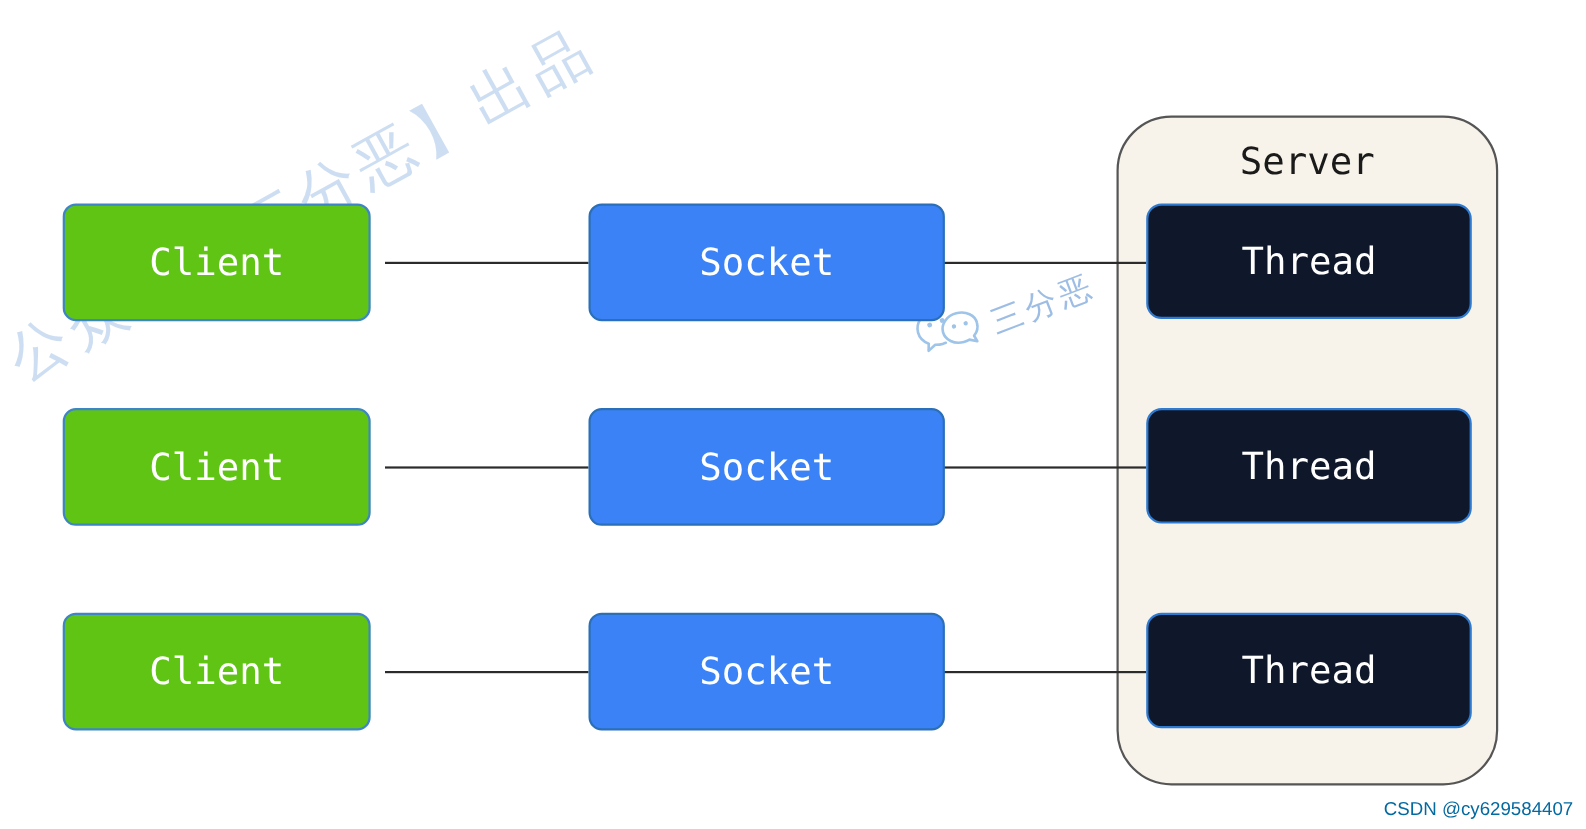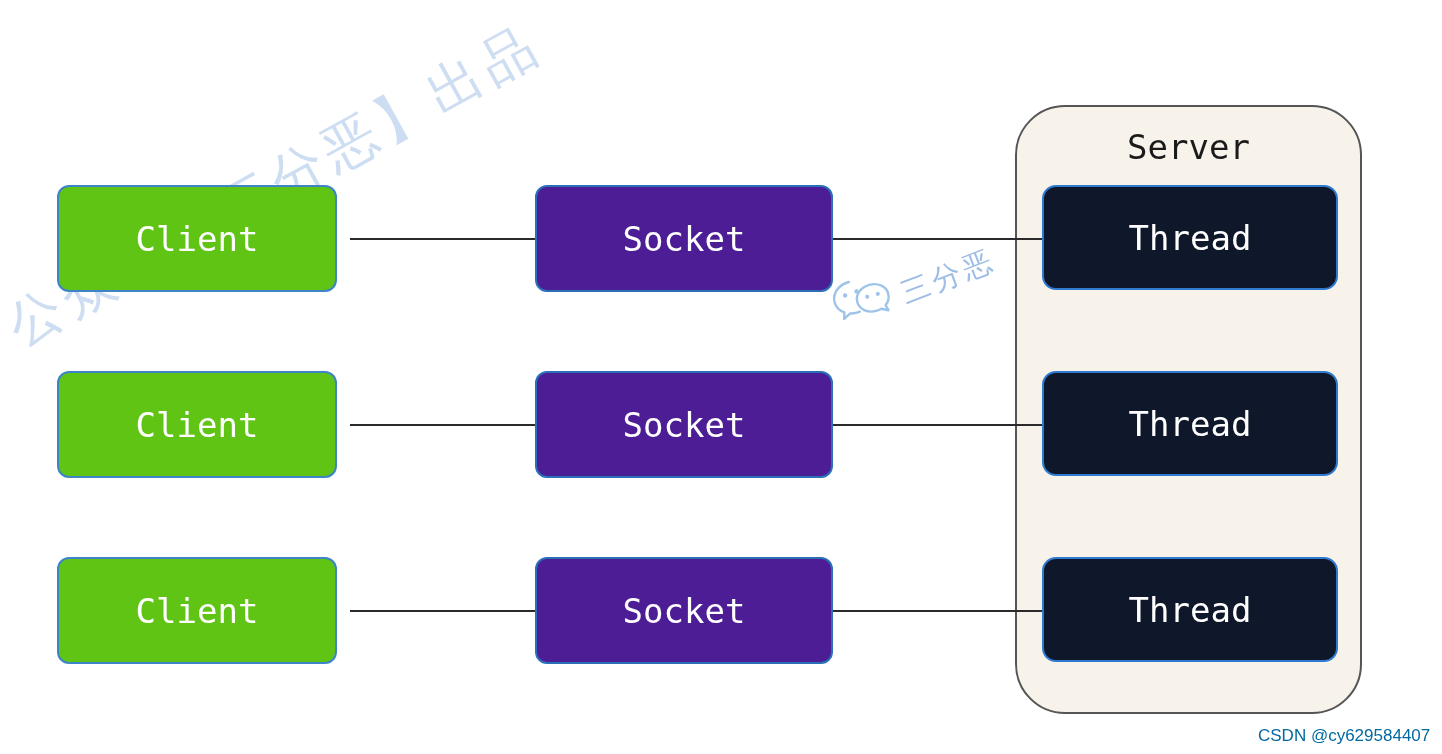--- a/index.html
+++ b/index.html
@@ -83,22 +83,22 @@
     z-index: 3;
   }
   .client {
     left: 57px;
     background: #5fc414;
     border: 2px solid #3d85c6;
     border-radius: 12px;
   }
   .socket {
     left: 535px;
-    width: 298px;
-    background: #4c1d95;
+    width: 324px;
+    background: #3b82f6;
     border: 2px solid #2a6fb8;
     border-radius: 12px;
   }
   .thread {
     left: 1042px;
     width: 296px;
     height: 105px;
     background: #0f172a;
     border: 2px solid #2f7ad1;
     border-radius: 14px;

